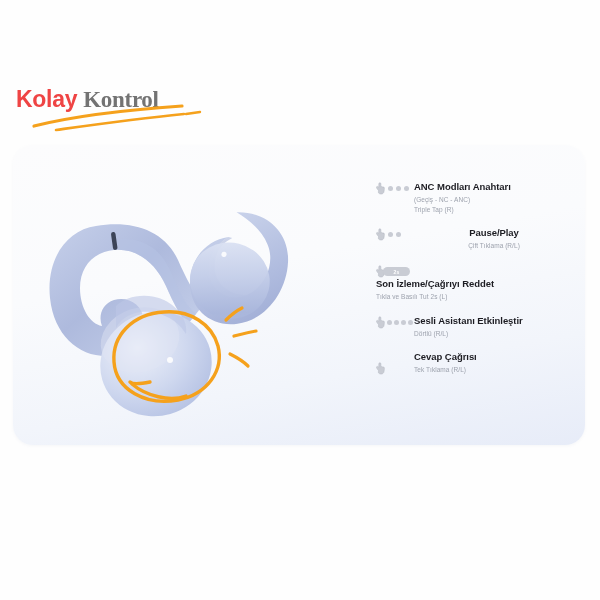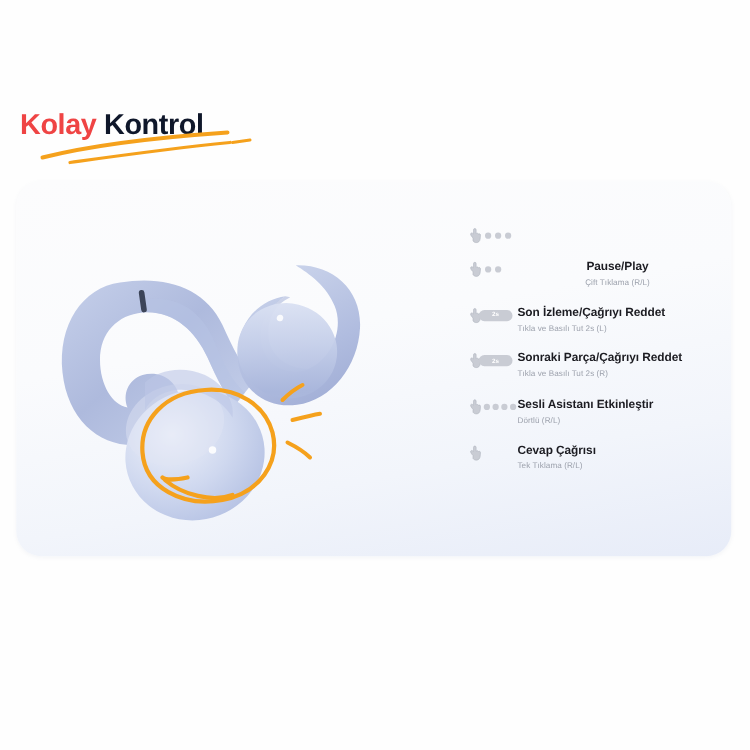--- a/index.html
+++ b/index.html
@@ -12,21 +12,21 @@
   }
   #root{position:absolute;inset:0;background:#fefefe;}
 
   
   .heading{
     position:absolute;left:16px;top:86px;
     font-size:23px;font-weight:bold;letter-spacing:-0.3px;
     white-space:nowrap;
   }
   .heading .w1{color:#ef4444;}
-  .heading .w2{color:#0f172a;}
+  .heading .w2{color:#737373;font-family:Liberation Serif, serif;}
   .swoosh{position:absolute;left:14px;top:96px;width:200px;height:36px;pointer-events:none;}
 
   
   .card{
     position:absolute;left:13px;top:145px;width:572px;height:300px;
     border-radius:20px;
     background:linear-gradient(170deg,#fcfcfd 0%,#fafbfd 40%,#f2f5fb 72%,#e7ecf8 100%);
     box-shadow:0 1px 3px rgba(130,140,165,.07);
     overflow:hidden;
   }
@@ -163,73 +163,62 @@
             <path d="M4.4 8.4 C3 7 2.2 5.6 2.6 4.8 C3 4.1 4 4.3 4.8 5.2 L4.8 1.9
                      C4.8 1.2 5.3 .8 5.9 .8 C6.5 .8 6.9 1.3 6.9 1.9 L6.9 5
                      C7.1 4.6 7.6 4.4 8.1 4.6 C8.5 4.7 8.7 5 8.8 5.3
                      C9.1 5 9.6 4.9 10 5.2 C10.3 5.4 10.5 5.8 10.4 6.2
                      L10.1 9.2 C9.9 11 8.7 12.1 7 12.1 C5.9 12.1 5.1 11.6 4.4 10.8 Z" fill="#c9ccd4" stroke="#b4b8c2" stroke-width=".5"></path>
           </svg>
           <span class="dot" style="left:14px"></span>
           <span class="dot" style="left:22px"></span>
           <span class="dot" style="left:30px"></span>
         </div>
+        <div class="spec-text">
+          <div class="spec-title">ANC Modları Anahtarı</div>
+          <div class="spec-sub">(Geçiş - NC - ANC)</div>
+          <div class="spec-sub" style="margin-top:0">Triple Tap (R)</div>
+        </div>
       </div>
 
       <div class="spec-row" style="margin-top:6px;text-align:center;">
         <div class="gesture">
           <svg width="12" height="13" viewBox="0 0 12 13">
             <path d="M4.4 8.4 C3 7 2.2 5.6 2.6 4.8 C3 4.1 4 4.3 4.8 5.2 L4.8 1.9
                      C4.8 1.2 5.3 .8 5.9 .8 C6.5 .8 6.9 1.3 6.9 1.9 L6.9 5
                      C7.1 4.6 7.6 4.4 8.1 4.6 C8.5 4.7 8.7 5 8.8 5.3
                      C9.1 5 9.6 4.9 10 5.2 C10.3 5.4 10.5 5.8 10.4 6.2
                      L10.1 9.2 C9.9 11 8.7 12.1 7 12.1 C5.9 12.1 5.1 11.6 4.4 10.8 Z" fill="#c9ccd4" stroke="#b4b8c2" stroke-width=".5"></path>
           </svg>
           <span class="dot" style="left:14px"></span>
           <span class="dot" style="left:22px"></span>
         </div>
         <div class="spec-text">
           <div class="spec-title">Pause/Play</div>
           <div class="spec-sub">Çift Tıklama (R/L)</div>
         </div>
       </div>
 
-      <div class="spec-row" style="margin-top:8px;">
+      <div class="spec-row" style="margin-top:8px;flex-direction:column;">
         <div class="gesture">
           <svg width="12" height="13" viewBox="0 0 12 13">
             <path d="M4.4 8.4 C3 7 2.2 5.6 2.6 4.8 C3 4.1 4 4.3 4.8 5.2 L4.8 1.9
                      C4.8 1.2 5.3 .8 5.9 .8 C6.5 .8 6.9 1.3 6.9 1.9 L6.9 5
                      C7.1 4.6 7.6 4.4 8.1 4.6 C8.5 4.7 8.7 5 8.8 5.3
                      C9.1 5 9.6 4.9 10 5.2 C10.3 5.4 10.5 5.8 10.4 6.2
                      L10.1 9.2 C9.9 11 8.7 12.1 7 12.1 C5.9 12.1 5.1 11.6 4.4 10.8 Z" fill="#c9ccd4" stroke="#b4b8c2" stroke-width=".5"></path>
           </svg>
           <span class="hold-pill">2s</span>
         </div>
         <div class="spec-text">
           <div class="spec-title">Son İzleme/Çağrıyı Reddet</div>
           <div class="spec-sub">Tıkla ve Basılı Tut 2s (L)</div>
         </div>
       </div>
 
-      <div class="spec-row" style="margin-top:8px;">
-        <div class="gesture">
-          <svg width="12" height="13" viewBox="0 0 12 13">
-            <path d="M4.4 8.4 C3 7 2.2 5.6 2.6 4.8 C3 4.1 4 4.3 4.8 5.2 L4.8 1.9
-                     C4.8 1.2 5.3 .8 5.9 .8 C6.5 .8 6.9 1.3 6.9 1.9 L6.9 5
-                     C7.1 4.6 7.6 4.4 8.1 4.6 C8.5 4.7 8.7 5 8.8 5.3
-                     C9.1 5 9.6 4.9 10 5.2 C10.3 5.4 10.5 5.8 10.4 6.2
-                     L10.1 9.2 C9.9 11 8.7 12.1 7 12.1 C5.9 12.1 5.1 11.6 4.4 10.8 Z" fill="#c9ccd4" stroke="#b4b8c2" stroke-width=".5"></path>
-          </svg>
-          <span class="hold-pill">2s</span>
-        </div>
-        <div class="spec-text">
-          <div class="spec-title">Sonraki Parça/Çağrıyı Reddet</div>
-          <div class="spec-sub">Tıkla ve Basılı Tut 2s (R)</div>
-        </div>
-      </div>
 
       <div class="spec-row" style="margin-top:12px;">
         <div class="gesture">
           <svg width="12" height="13" viewBox="0 0 12 13">
             <path d="M4.4 8.4 C3 7 2.2 5.6 2.6 4.8 C3 4.1 4 4.3 4.8 5.2 L4.8 1.9
                      C4.8 1.2 5.3 .8 5.9 .8 C6.5 .8 6.9 1.3 6.9 1.9 L6.9 5
                      C7.1 4.6 7.6 4.4 8.1 4.6 C8.5 4.7 8.7 5 8.8 5.3
                      C9.1 5 9.6 4.9 10 5.2 C10.3 5.4 10.5 5.8 10.4 6.2
                      L10.1 9.2 C9.9 11 8.7 12.1 7 12.1 C5.9 12.1 5.1 11.6 4.4 10.8 Z" fill="#c9ccd4" stroke="#b4b8c2" stroke-width=".5"></path>
           </svg>
@@ -237,21 +226,21 @@
           <span class="dot" style="left:20px"></span>
           <span class="dot" style="left:27px"></span>
           <span class="dot" style="left:34px"></span>
         </div>
         <div class="spec-text">
           <div class="spec-title">Sesli Asistanı Etkinleştir</div>
           <div class="spec-sub">Dörtlü (R/L)</div>
         </div>
       </div>
 
-      <div class="spec-row" style="margin-top:10px;">
+      <div class="spec-row" style="margin-top:10px;align-items:flex-end;">
         <div class="gesture">
           <svg width="12" height="13" viewBox="0 0 12 13">
             <path d="M4.4 8.4 C3 7 2.2 5.6 2.6 4.8 C3 4.1 4 4.3 4.8 5.2 L4.8 1.9
                      C4.8 1.2 5.3 .8 5.9 .8 C6.5 .8 6.9 1.3 6.9 1.9 L6.9 5
                      C7.1 4.6 7.6 4.4 8.1 4.6 C8.5 4.7 8.7 5 8.8 5.3
                      C9.1 5 9.6 4.9 10 5.2 C10.3 5.4 10.5 5.8 10.4 6.2
                      L10.1 9.2 C9.9 11 8.7 12.1 7 12.1 C5.9 12.1 5.1 11.6 4.4 10.8 Z" fill="#c9ccd4" stroke="#b4b8c2" stroke-width=".5"></path>
           </svg>
         </div>
         <div class="spec-text">

